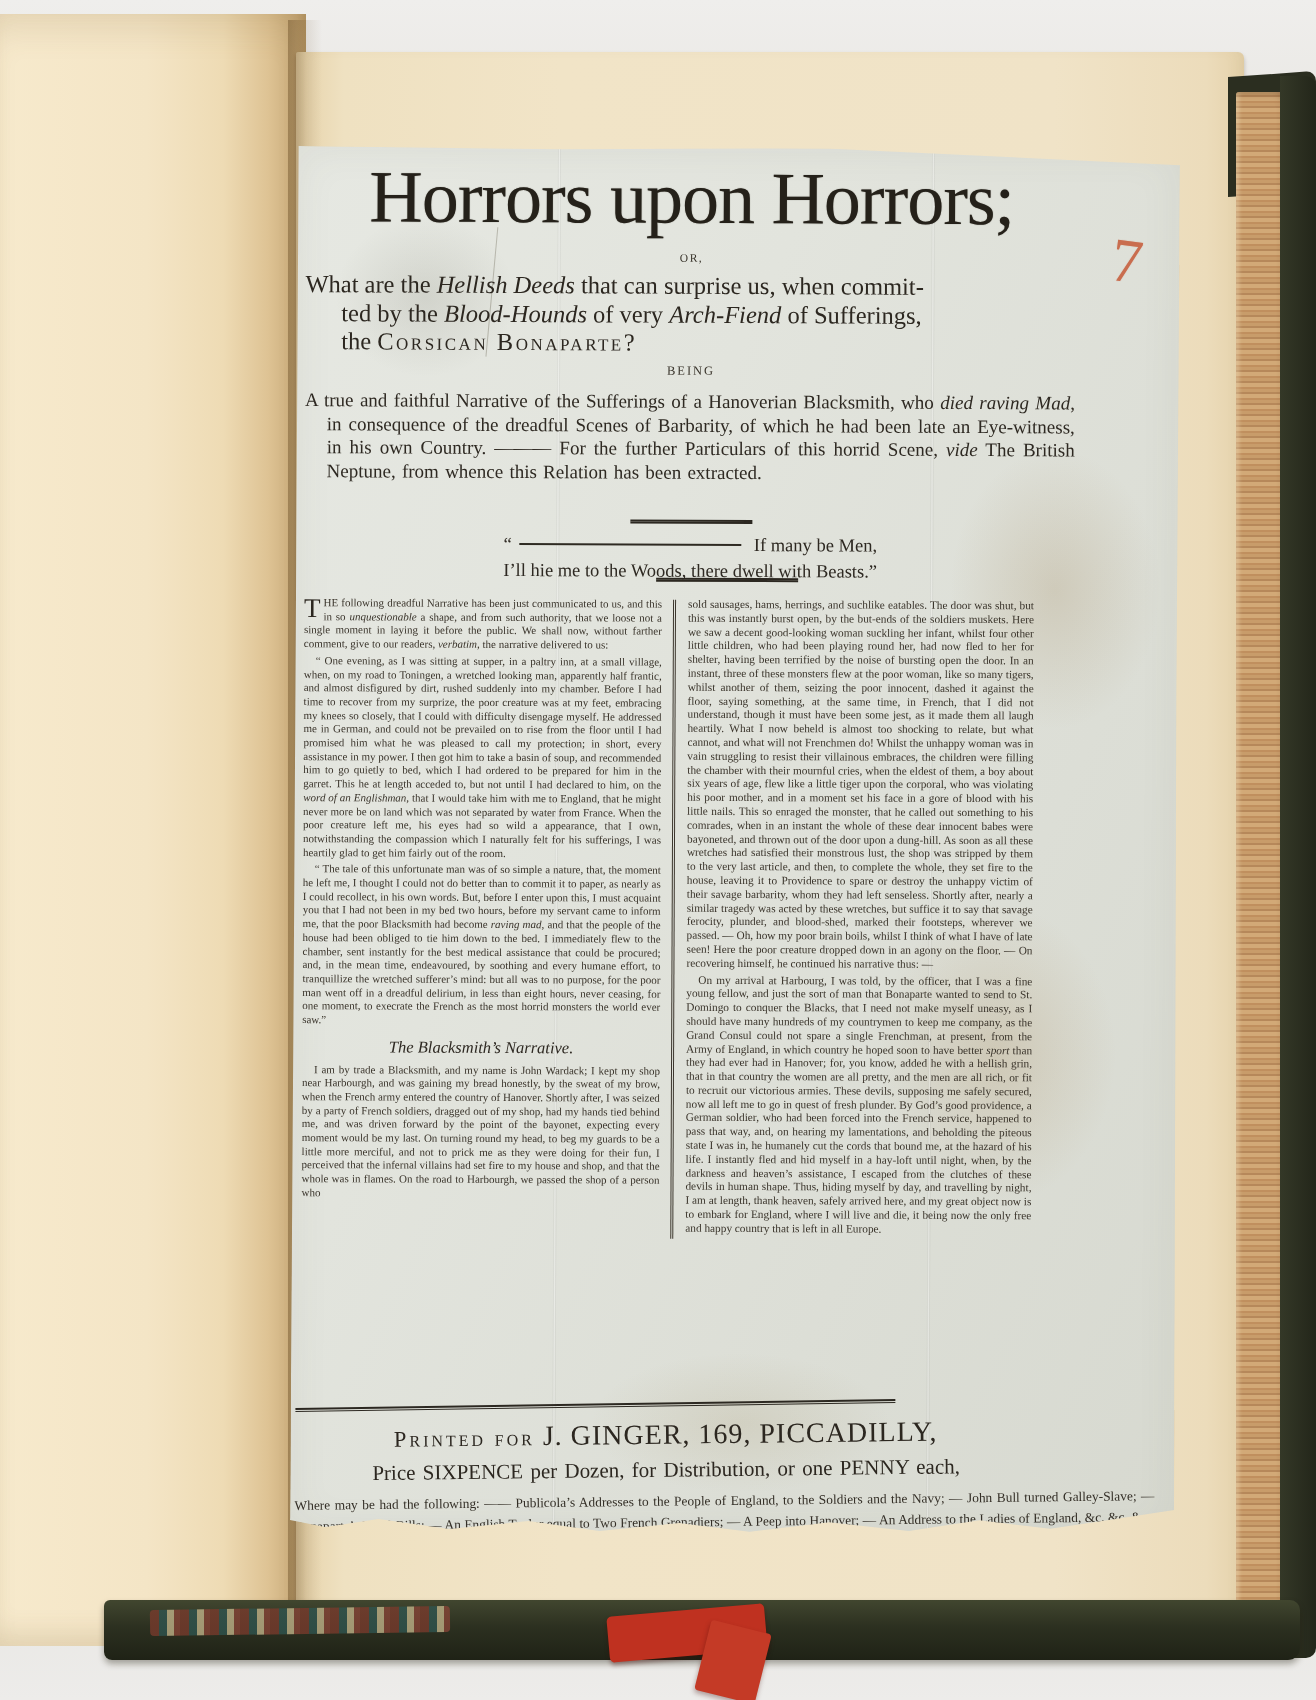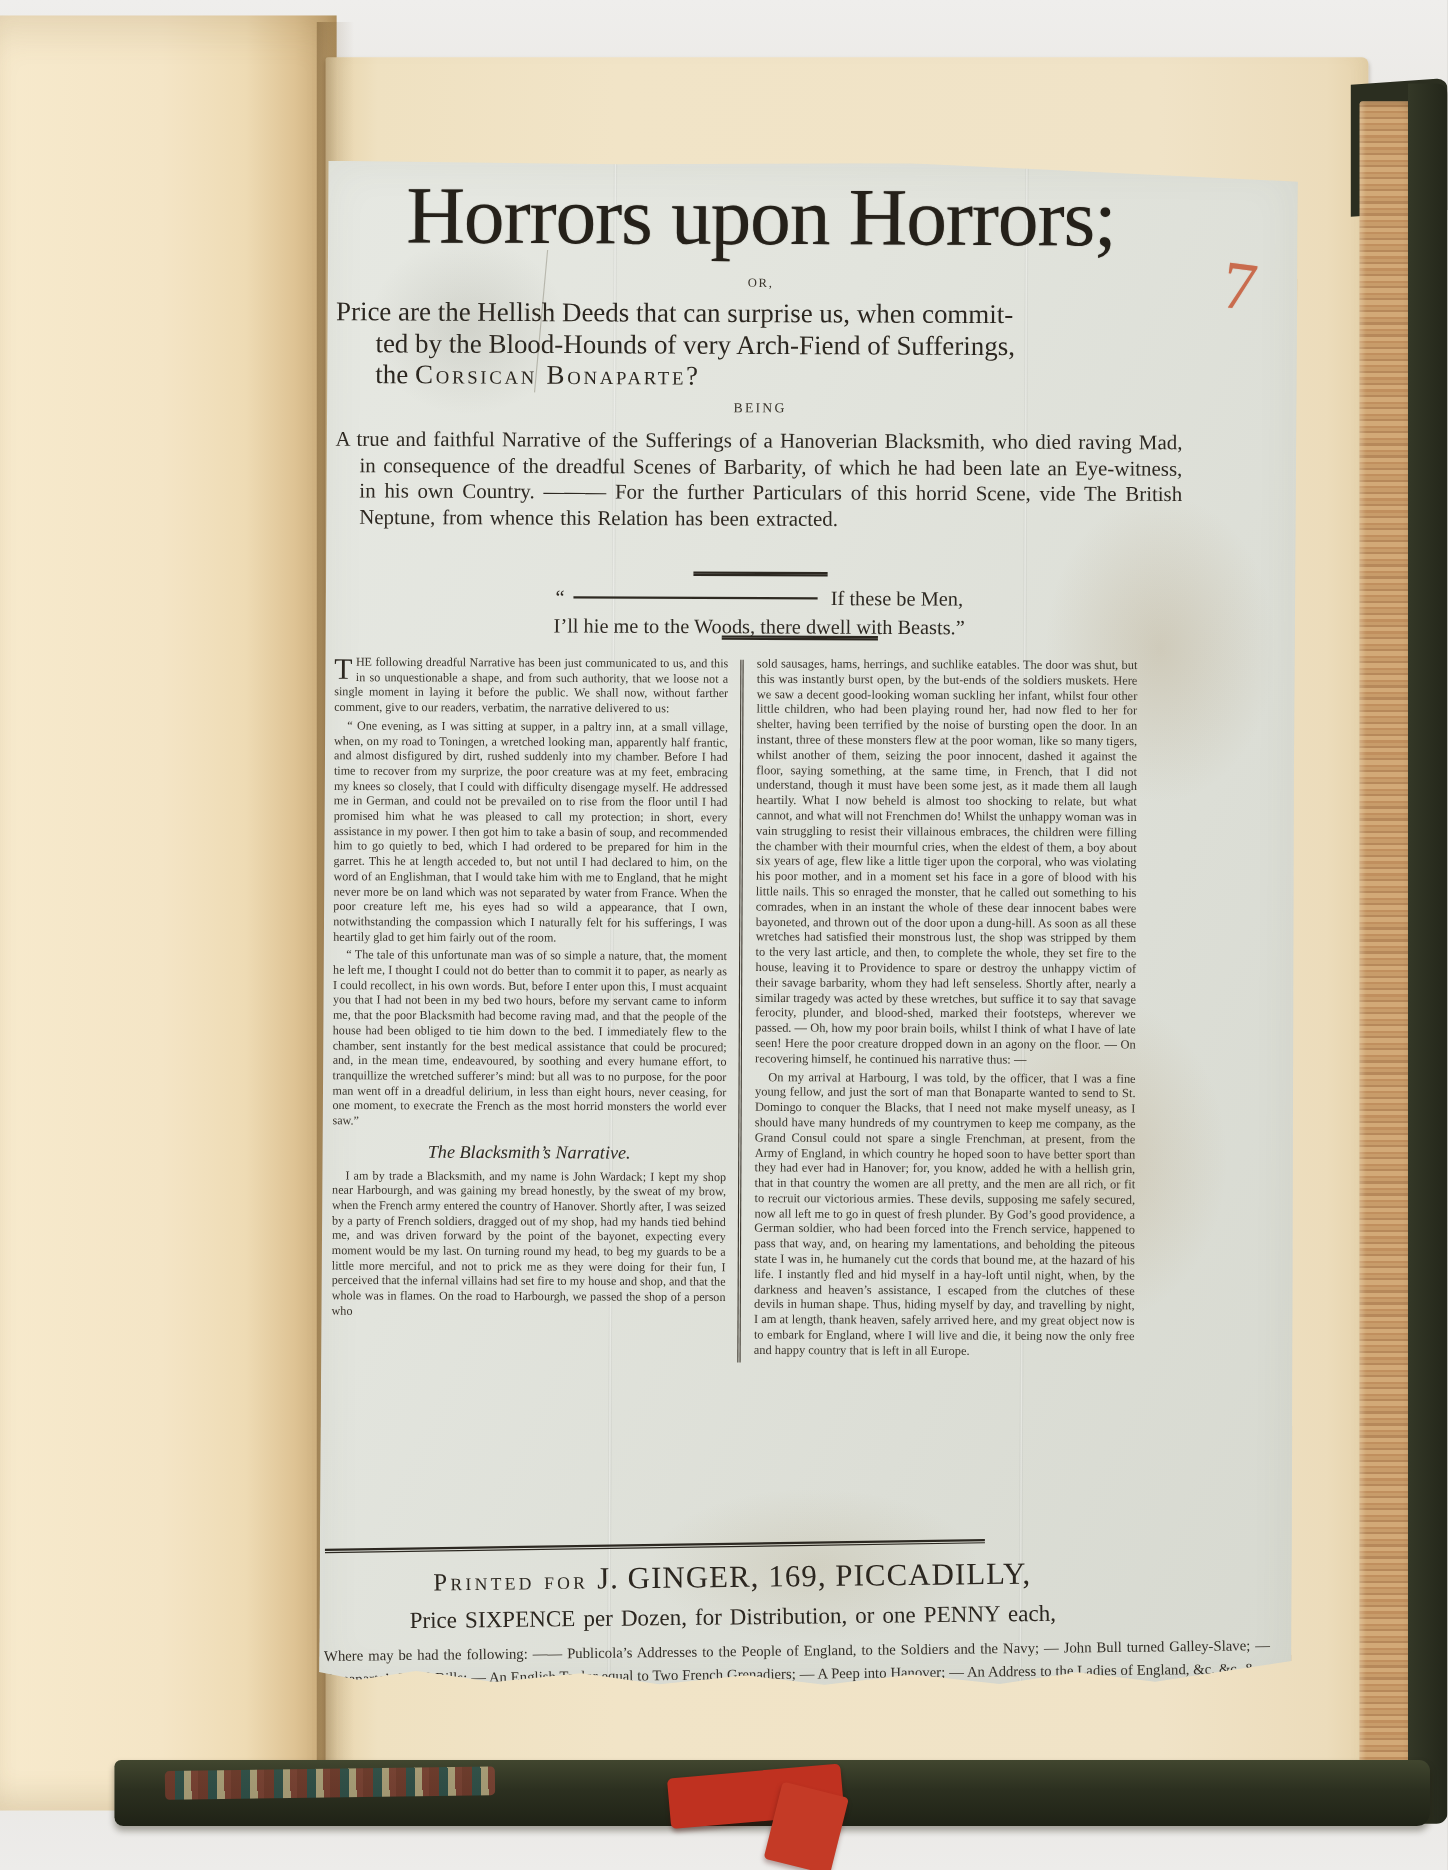--- a/index.html
+++ b/index.html
@@ -76,21 +76,21 @@
   .q{text-indent:12px;}
   .dropcap{float:left;font-size:27px;line-height:22px;padding:1px 3px 0 0;color:#2c2720;}
   .col-heading{text-align:center;font-style:italic;font-size:16.5px;margin:13px 0 9px;color:#2e2922;}
 
   .bs-imprint{top:1246px;left:-6px;width:872px;transform:rotate(-.9deg);color:#2c2720;}
   .rule-lg{width:600px;height:4px;border-top:2.5px solid #2c2821;border-bottom:1.8px solid #2c2821;margin:0 0 12px 2px;transform:rotate(-.2deg);}
   .imp-1{text-align:center;width:744px;font-size:28px;letter-spacing:1px;white-space:nowrap;}
   .imp-2{text-align:center;width:744px;font-size:21px;margin-top:7px;word-spacing:2px;white-space:nowrap;}
   .imp-3{margin-top:9px;width:860px;font-size:13.4px;line-height:20.6px;text-align:justify;color:#332e26;}
 
-  .s-i{}
+  .s-i{font-style:italic;}
   .s-sc{font-variant:small-caps;letter-spacing:2.5px;}
   .s-psc{font-variant:small-caps;font-size:.8em;letter-spacing:3px;}
 
   .pen-mark{position:absolute;left:816px;top:76px;font-size:62px;color:#c4502c;opacity:.8;
     transform:rotate(7deg);font-weight:400;text-shadow:0 0 1px rgba(196,80,44,.5);}
   .crack{position:absolute;left:196px;top:80px;width:1px;height:130px;background:rgba(70,60,40,.28);transform:rotate(5deg);}
 </style>
 </head>
 <body>
 
@@ -117,33 +117,33 @@
     <div class="fold-v" style="left:636px"></div>
     <div class="crack"></div>
     <div class="pen-mark">7</div>
 
     <div class="printed">
 
       <div class="abs bs-title">Horrors upon Horrors;</div>
       <div class="abs bs-or">OR,</div>
 
       <div class="abs bs-subtitle">
-        <div class="sub-line"><span>Price are the </span><span class="s-i">Hellish Deeds</span><span> that can surprise us, when commit-</span></div>
+        <div class="sub-line"><span>What are the </span><span class="s-i">Hellish Deeds</span><span> that can surprise us, when commit-</span></div>
         <div class="sub-line sub-ind"><span>ted by the </span><span class="s-i">Blood-Hounds</span><span> of very </span><span class="s-i">Arch-Fiend</span><span> of Sufferings,</span></div>
         <div class="sub-line sub-ind"><span>the </span><span class="s-sc">Corsican Bonaparte?</span></div>
       </div>
 
       <div class="abs bs-being">BEING</div>
 
       <div class="abs bs-narrative"><span>A true and faithful Narrative of the Sufferings of a Hanoverian Blacksmith, who </span><span class="s-i">died raving Mad</span><span>, in consequence of the dreadful Scenes of Barbarity, of which he had been late an Eye-witness, in his own Country. ——— For the further Particulars of this horrid Scene, </span><span class="s-i">vide</span><span> The British Neptune, from whence this Relation has been extracted.</span></div>
 
       <div class="rule-sm r1"></div>
 
       <div class="abs bs-epigraph">
-        <div><span>“</span><span class="dashline"></span><span>If these be Men,</span></div>
+        <div><span>“</span><span class="dashline"></span><span>If many be Men,</span></div>
         <div>I’ll hie me to the Woods, there dwell with Beasts.”</div>
       </div>
 
       <div class="rule-sm r2"></div>
 
       <div class="abs bs-columns">
         <div class="col-left">
           <p><span class="dropcap">T</span><span><span>HE following dreadful Narrative has been just communicated to us, and this in so </span><span class="s-i">unquestionable</span><span> a shape, and from such authority, that we loose not a single moment in laying it before the public. We shall now, without farther comment, give to our readers, </span><span class="s-i">verbatim</span><span>, the narrative delivered to us:</span></span></p>
           <p class="q"><span>“ One evening, as I was sitting at supper, in a paltry inn, at a small village, when, on my road to Toningen, a wretched looking man, apparently half frantic, and almost disfigured by dirt, rushed suddenly into my chamber. Before I had time to recover from my surprize, the poor creature was at my feet, embracing my knees so closely, that I could with difficulty disengage myself. He addressed me in German, and could not be prevailed on to rise from the floor until I had promised him what he was pleased to call my protection; in short, every assistance in my power. I then got him to take a basin of soup, and recommended him to go quietly to bed, which I had ordered to be prepared for him in the garret. This he at length acceded to, but not until I had declared to him, on the </span><span class="s-i">word of an Englishman</span><span>, that I would take him with me to England, that he might never more be on land which was not separated by water from France. When the poor creature left me, his eyes had so wild a appearance, that I own, notwithstanding the compassion which I naturally felt for his sufferings, I was heartily glad to get him fairly out of the room.</span></p>
           <p class="q"><span>“ The tale of this unfortunate man was of so simple a nature, that, the moment he left me, I thought I could not do better than to commit it to paper, as nearly as I could recollect, in his own words. But, before I enter upon this, I must acquaint you that I had not been in my bed two hours, before my servant came to inform me, that the poor Blacksmith had become </span><span class="s-i">raving mad</span><span>, and that the people of the house had been obliged to tie him down to the bed. I immediately flew to the chamber, sent instantly for the best medical assistance that could be procured; and, in the mean time, endeavoured, by soothing and every humane effort, to tranquillize the wretched sufferer’s mind: but all was to no purpose, for the poor man went off in a dreadful delirium, in less than eight hours, never ceasing, for one moment, to execrate the French as the most horrid monsters the world ever saw.”</span></p>

